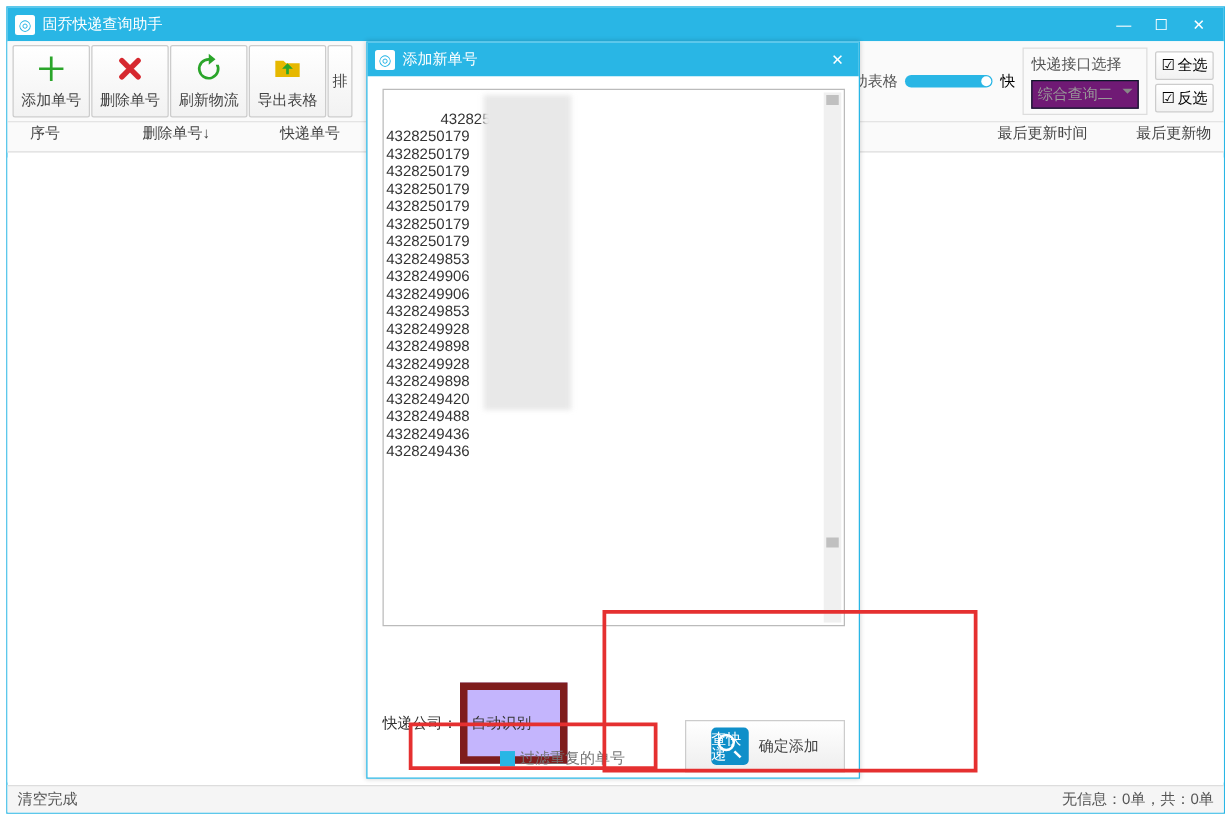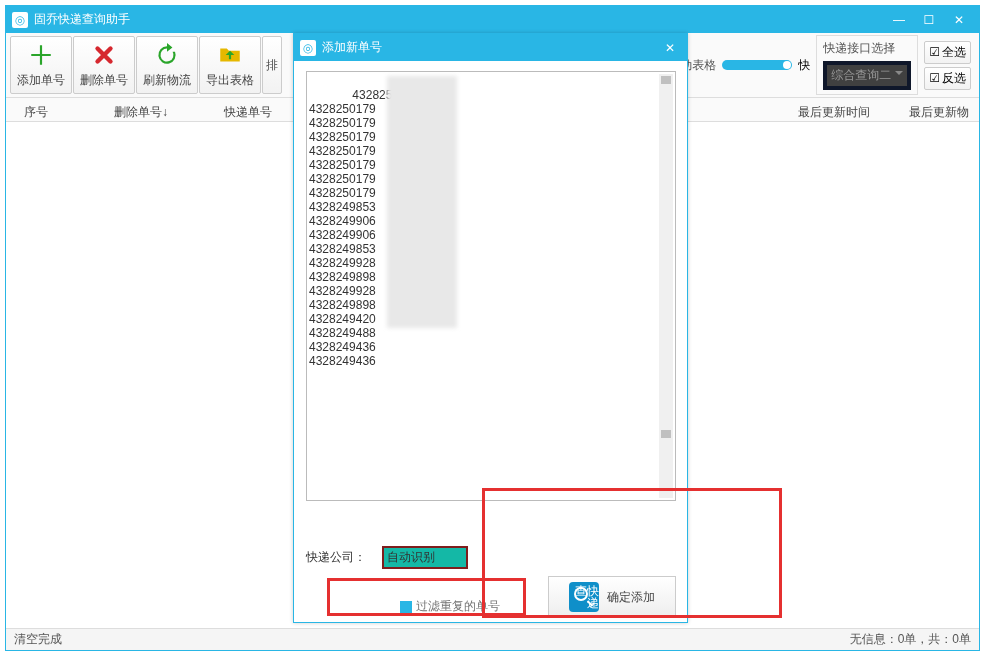--- a/index.html
+++ b/index.html
@@ -16,25 +16,25 @@
   .tool-btn .ic{width:28px;height:28px;display:flex;align-items:center;justify-content:center}
   .tool-btn .lbl{color:#444}
   .toolbar-flex{flex:1}
   .right-opts{display:flex;align-items:center;gap:6px;padding-right:4px}
   .chk{display:flex;align-items:center;gap:2px;color:#555}
   .chkbox{width:12px;height:12px;border:1px solid #888;background:#fff;display:inline-block}
   .slider{width:70px;height:10px;background:#29b6e5;border-radius:5px;position:relative}
   .slider .knob{position:absolute;right:1px;top:1px;width:8px;height:8px;border-radius:50%;background:#fff}
   .iface-group{border:1px solid #ddd;padding:4px 6px;display:flex;flex-direction:column;gap:4px}
   .iface-group .g-title{color:#555}
-  .combo{border:4px solid #0f172a;background:#404040;color:#999;padding:2px 16px 2px 4px;position:relative;min-width:86px}
+  .combo{border:1px solid #0f172a;background:#701a75;color:#999;padding:2px 16px 2px 4px;position:relative;min-width:86px}
   .combo:after{content:"";position:absolute;right:4px;top:6px;border:4px solid transparent;border-top-color:#888}
   .side-btns{display:flex;flex-direction:column;gap:3px}
   .side-btn{border:1px solid #ccc;background:linear-gradient(#fff,#f2f2f2);border-radius:2px;padding:2px 4px;display:flex;align-items:center;gap:2px;cursor:pointer}
-  .grid-head{height:24px;background:#fafafa;border-bottom:1px solid #ddd;display:flex;align-items:flex-end}
+  .grid-head{height:24px;background:#fafafa;border-bottom:1px solid #ddd;display:flex;align-items:flex-start}
   .gh{padding:0 8px;color:#444;white-space:nowrap}
   .gh.seq{width:60px;text-align:center}
   .gh.time{width:150px;text-align:center}
   .gh.tn{width:150px}
   .gh.lut{width:130px;text-align:center;margin-left:auto}
   .gh.luo{width:80px;text-align:center}
   .grid-body{position:absolute;left:0;right:0;top:120px;bottom:24px;background:#fff}
   .status{position:absolute;left:0;right:0;bottom:0;height:22px;background:#f5f5f5;border-top:1px solid #ddd;display:flex;align-items:center;padding:0 8px;color:#555}
   .status .sp{flex:1}
   
@@ -44,22 +44,22 @@
   .dlg-title .t{flex:1}
   .dlg-close{width:22px;height:22px;display:flex;align-items:center;justify-content:center;cursor:pointer;color:#fff}
   .dlg-body{padding:10px 12px 8px;position:relative;height:calc(100% - 27px)}
   .dlg-label{color:#333;margin-bottom:4px}
   .tn-area{width:370px;height:430px;border:1px solid #bbb;background:#fff;overflow:auto;padding:2px;font-family:SimSun,monospace;color:#333;line-height:14px;white-space:pre;position:relative}
   .blur-strip{position:absolute;left:80px;top:4px;width:70px;height:252px;background:#e8e8e8;filter:blur(2px)}
   .sb{position:absolute;right:2px;top:2px;width:14px;bottom:2px;background:#f0f0f0}
   .sb .thumb{position:absolute;left:2px;right:2px;top:2px;height:8px;background:#c0c0c0}
   .sb .thumb2{position:absolute;left:2px;right:2px;bottom:60px;height:8px;background:#c0c0c0}
   .dlg-bottom{position:absolute;left:12px;right:12px;bottom:6px;height:70px}
-  .company-row{display:flex;align-items:center;gap:16px;color:#333}
-  .co-input{border:2px solid #7f1d1d;padding:1px 3px;min-width:86px;background:#14b8a6;display:inline-block}
+  .company-row{display:flex;align-items:center;gap:2px;color:#333}
+  .co-input{border:6px solid #7f1d1d;padding:18px 3px;min-width:86px;background:#c4b5fd;display:inline-block}
   .filter-chk{position:absolute;left:94px;top:52px;display:flex;align-items:center;gap:4px;color:#737373}
   .filter-chk .cb{width:12px;height:12px;border:1px solid #29b6e5;background:#29b6e5}
   .confirm-btn{position:absolute;left:242px;top:30px;width:128px;height:42px;background:linear-gradient(#fff,#eee);border:1px solid #ccc;display:flex;align-items:center;justify-content:center;gap:8px;cursor:pointer;color:#444;font-size:14px}
   .confirm-btn .ci{width:30px;height:30px;background:#0f8fc9;border-radius:4px;display:flex;align-items:center;justify-content:center;color:#fff;font-size:10px;line-height:1;position:relative}
   .confirm-btn .ci .mag{position:absolute;width:14px;height:14px;border:2px solid #fff;border-radius:50%;left:5px;top:5px}
   .confirm-btn .ci .mh{position:absolute;width:2px;height:7px;background:#fff;transform:rotate(-45deg);left:20px;top:18px}
   
   .hl{position:absolute;border:3px solid #e53030;pointer-events:none}  
   
   .hlA{left:482px;top:488px;width:300px;height:130px}
@@ -199,21 +199,21 @@
       <div class="company-row">
         <span>快递公司：</span>
         <span class="co-input"><span>自动识别</span></span>
       </div>
       <label class="filter-chk">
         <span class="cb"></span>
         <span>过滤重复的单号</span>
       </label>
       <div class="confirm-btn">
         <span class="ci">
-            <span style="position:absolute;top:3px;width:100%;text-align:right">查快递</span>
+            <span style="position:absolute;top:3px;width:100%;text-align:left">查快递</span>
             <span class="mag"></span>
             <span class="mh"></span>
           </span>
         <span>确定添加</span>
       </div>
     </div>
   </div>
 </div>
 
 <div class="hl hlA"></div>

